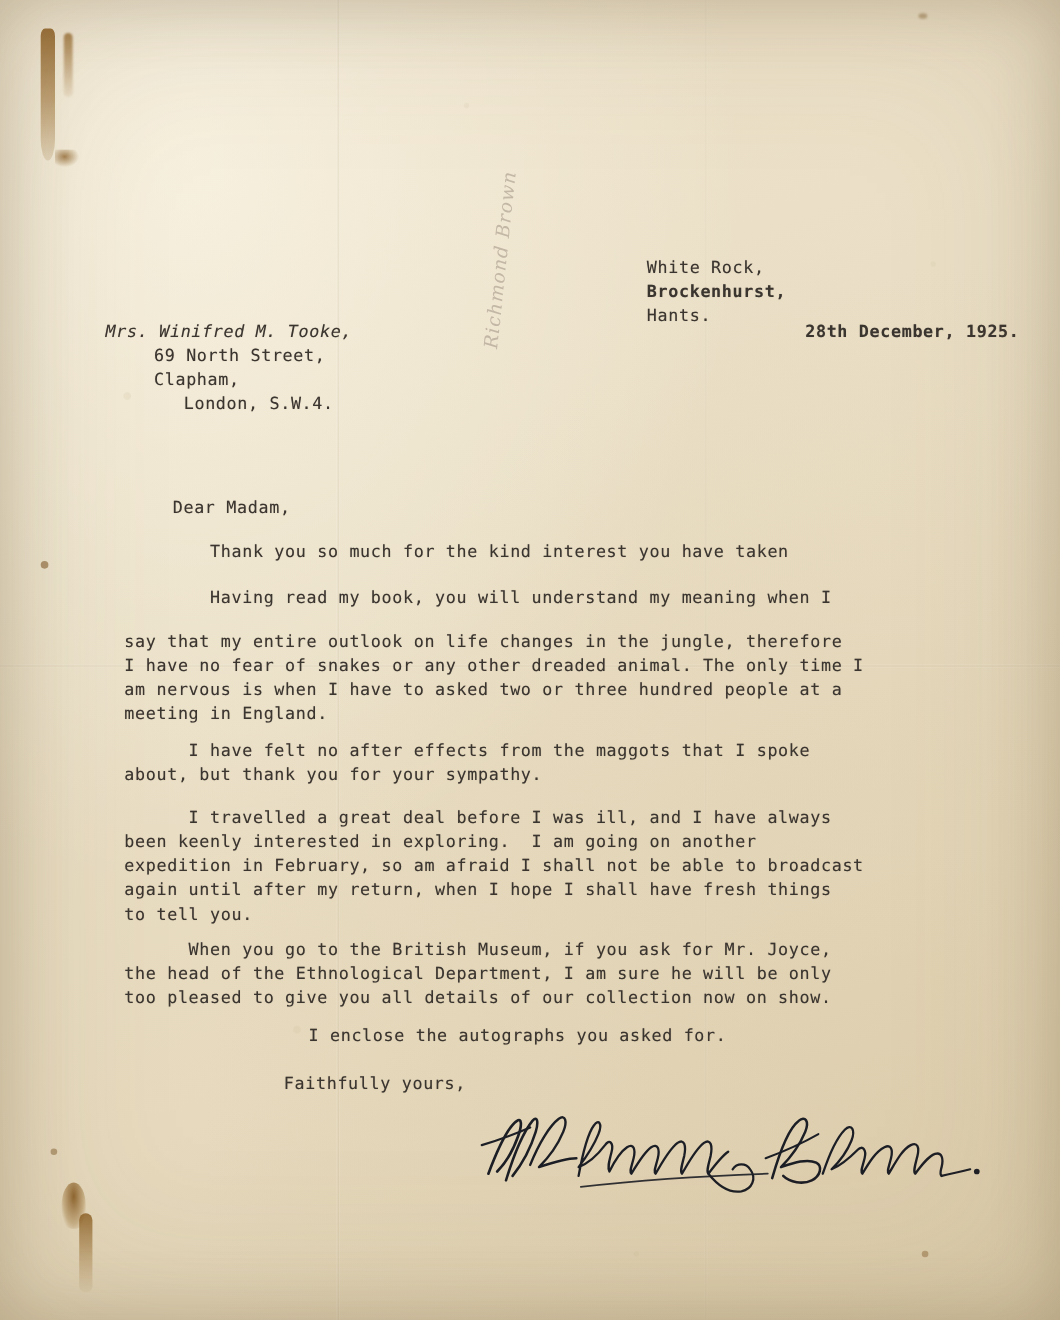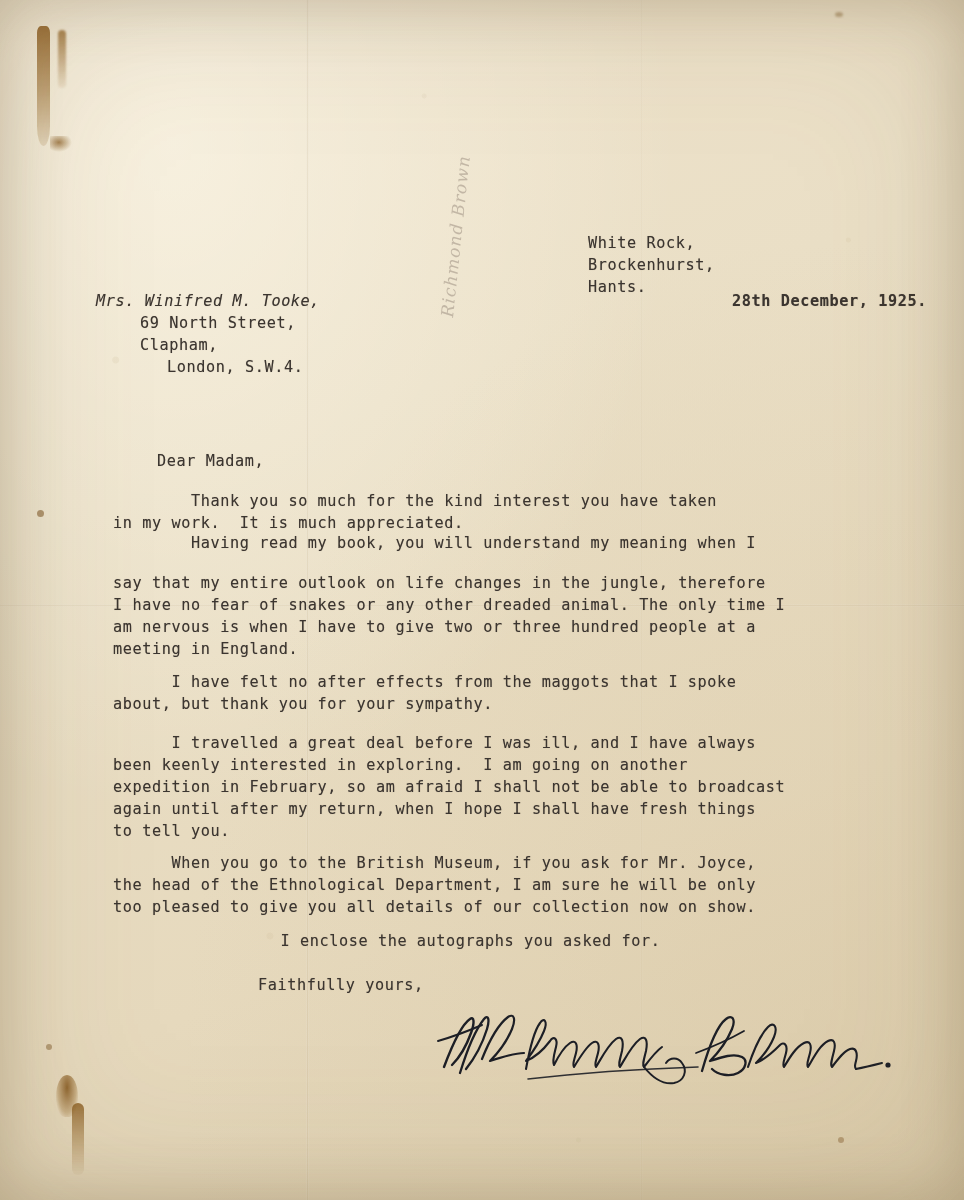--- a/index.html
+++ b/index.html
@@ -130,21 +130,21 @@
     letter-spacing: 0.6px;
   }
   .doc .line {
     position: absolute;
     white-space: pre;
     text-shadow: 0 0 0.7px rgba(60,50,40,0.40);
   }
 
   .sender { left: 588px; margin-top: 20px; }
   .s1 { top: 213px; }
-  .s2 { top: 235px; }
+  .s2 { top: 235px; font-weight: bold; }
   .s3 { top: 257px; }
 
   .date { left: 732px; top: 291px; font-weight: bold; }
 
   .addr1 { left: 96px; top: 291px; font-style: italic; }
   .addr2 { left: 140px; top: 313px; }
   .addr3 { left: 140px; top: 335px; }
   .addr4 { left: 167px; top: 357px; }
 
   .salut { left: 113px; top: 451px; margin-left: 44px; }
@@ -210,26 +210,25 @@
     <div class="line date">28th December, 1925.</div>
 
     <div class="line addr1">Mrs. Winifred M. Tooke,</div>
     <div class="line addr2">69 North Street,</div>
     <div class="line addr3">Clapham,</div>
     <div class="line addr4">London, S.W.4.</div>
 
     <div class="line salut">Dear Madam,</div>
 
     <div class="line body-line" style="top:491px">        Thank you so much for the kind interest you have taken</div>
-    <div class="line body-line" style="top:513px">in my work.  It is much appreciated.</div>
 
     <div class="line body-line" style="top:533px">        Having read my book, you will understand my meaning when I</div>
     <div class="line body-line" style="top:573px">say that my entire outlook on life changes in the jungle, therefore</div>
     <div class="line body-line" style="top:595px">I have no fear of snakes or any other dreaded animal. The only time I</div>
-    <div class="line body-line" style="top:617px">am nervous is when I have to give two or three hundred people at a</div>
+    <div class="line body-line" style="top:617px">am nervous is when I have to asked two or three hundred people at a</div>
     <div class="line body-line" style="top:639px">meeting in England.</div>
 
     <div class="line body-line" style="top:672px">      I have felt no after effects from the maggots that I spoke</div>
     <div class="line body-line" style="top:694px">about, but thank you for your sympathy.</div>
 
     <div class="line body-line" style="top:733px">      I travelled a great deal before I was ill, and I have always</div>
     <div class="line body-line" style="top:755px">been keenly interested in exploring.  I am going on another</div>
     <div class="line body-line" style="top:777px">expedition in February, so am afraid I shall not be able to broadcast</div>
     <div class="line body-line" style="top:799px">again until after my return, when I hope I shall have fresh things</div>
     <div class="line body-line" style="top:821px">to tell you.</div>

